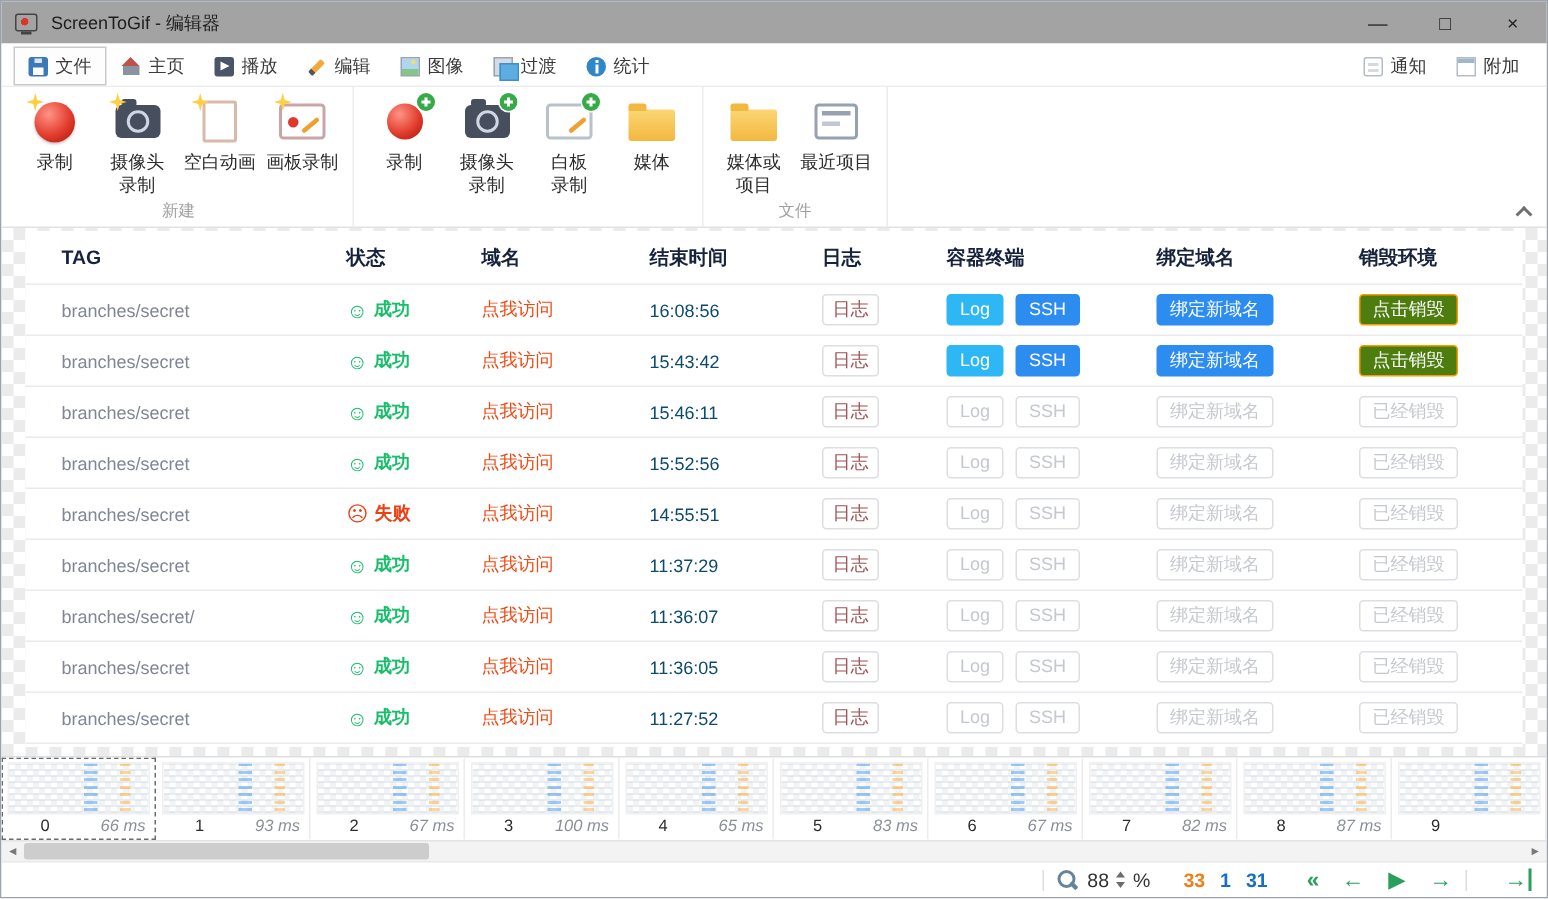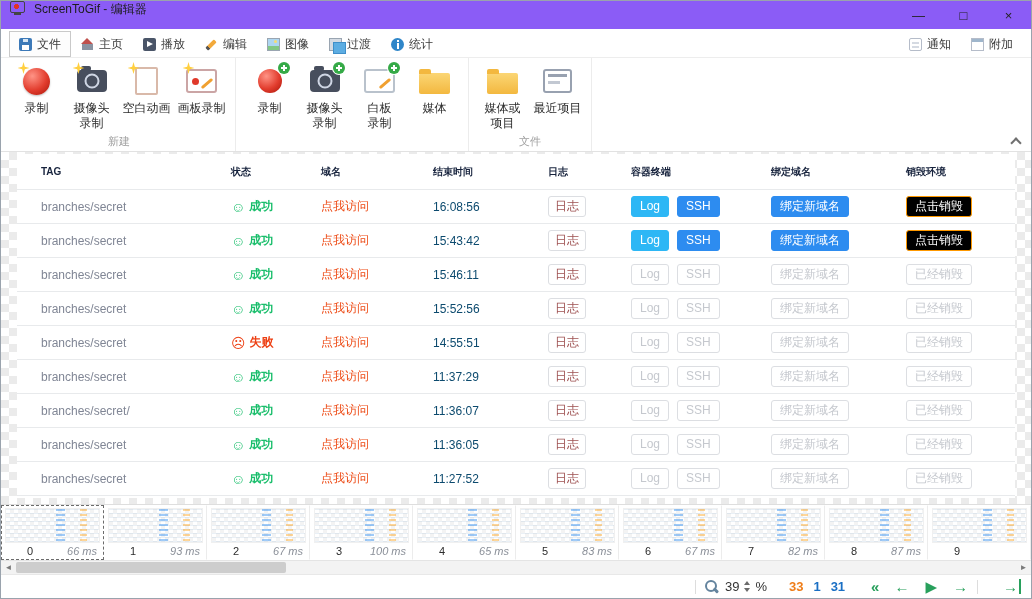--- a/index.html
+++ b/index.html
@@ -4,21 +4,21 @@
 <style>
   * { margin:0; padding:0; box-sizing:border-box; }
   html,body { width:1032px; height:599px; }
   body {
     font-family:"Liberation Sans","DejaVu Sans",sans-serif;
     font-size:12px; color:#333; background:#fff; overflow:hidden;
   }
   .window { width:1032px; height:599px; border:1px solid #9aa3ad; display:flex; flex-direction:column; background:#fff; }
 
   
-  .titlebar { flex:0 0 28px; display:flex; align-items:flex-start; padding-left:9px; background:#8b5cf6; }
+  .titlebar { flex:0 0 28px; display:flex; align-items:center; padding-left:9px; background:#a3a3a3; }
   .app-icon { width:15px; height:12px; border:1px solid #444; border-radius:2px; position:relative;
     background:radial-gradient(circle at 42% 45%, #e03327 0 2.4px, transparent 2.6px); }
   .app-icon::after { content:""; position:absolute; left:3px; right:3px; bottom:-3px; height:2px; background:#444; }
   .title-text { margin-left:9px; font-size:12px; color:#1d1d1d; }
   .win-controls { margin-left:auto; display:flex; height:28px; }
   .win-btn { width:45px; height:28px; display:flex; align-items:center; justify-content:center; font-size:13px; color:#222; cursor:default; }
 
   
   .tabbar { flex:0 0 29px; display:flex; align-items:flex-end; padding:0 8px; background:#fff; border-bottom:1px solid #ededed; }
   .tab { display:flex; align-items:center; gap:5px; padding:0 9px; height:26px; color:#3a3a3a; border:1px solid transparent; cursor:default; }
@@ -85,36 +85,36 @@
     background:linear-gradient(#fff,#fff) center/6px 2px no-repeat, linear-gradient(#fff,#fff) center/2px 6px no-repeat, #35aa47;
     box-shadow:0 0 0 1px #fff; }
   .collapse-chevron { position:absolute; right:9px; bottom:5px; width:11px; height:10px; cursor:default; }
   .collapse-chevron::before { content:""; position:absolute; left:1px; top:3px; width:6px; height:6px; border-left:2px solid #707070; border-top:2px solid #707070; transform:rotate(45deg); }
 
   
   .canvas { flex:0 0 352px; position:relative; overflow:hidden;
     background:conic-gradient(#ebebeb 25%,#fff 0 50%,#ebebeb 0 75%,#fff 0) 0 0/16px 16px; }
   .frame-table { position:absolute; left:16px; right:16px; top:2px; height:344px; background:#fff; overflow:hidden; }
   .thead,.trow { display:grid; grid-template-columns:190px 90px 112px 115px 83px 140px 135px 1fr; align-items:center; padding-left:24px; }
-  .thead { height:36px; font-weight:bold; color:#17233d; font-size:10px; border-bottom:1px solid #e8eaec; }
+  .thead { height:36px; font-weight:bold; color:#17233d; font-size:13px; border-bottom:1px solid #e8eaec; }
   .trow { height:34px; border-bottom:1px solid #e8eaec; font-size:12px; }
   .c-tag { color:#808695; }
   .c-status { display:flex; align-items:center; gap:4px; color:#19be6b; font-weight:bold; }
   .trow.fail .c-status { color:#ed4014; }
   .face { font-size:14px; font-weight:normal; }
   .c-domain { color:#ed4a14; cursor:pointer; }
   .c-time { color:#0c4a6e; }
   .gbtn { display:inline-block; padding:3px 8px; border:1px solid #dcdee2; border-radius:3px; background:#fff;
     font-size:12px; line-height:1.15; color:#c5c8ce; font-family:inherit; cursor:pointer; }
   .log-btn { color:#9e5151; padding:3px 6px; }
   .term-btn + .term-btn { margin-left:8px; }
   .trow.live .term-log { background:#2db7f5; border-color:#2db7f5; color:#fff; }
   .trow.live .term-ssh { background:#2d8cf0; border-color:#2d8cf0; color:#fff; }
   .trow.live .bind-btn { background:#2d8cf0; border-color:#2d8cf0; color:#fff; }
-  .trow.live .destroy-btn { background:#000000; border-color:#ff9900; color:#fff;font-family:Liberation Serif, serif; }
+  .trow.live .destroy-btn { background:#4d7c0f; border-color:#ff9900; color:#fff;font-family:Liberation Serif, serif; }
 
   
   .timeline { flex:0 0 56px; display:flex; background:#fff; border-top:1px solid #dedede; overflow:hidden; }
   .frame { flex:0 0 103px; width:103px; display:flex; flex-direction:column; border:1px solid transparent; border-right-color:#ececec; padding:2px 3px 1px; cursor:pointer; }
   .frame.selected { border:1px dashed #6b6b6b; }
   .thumb { flex:1; position:relative; border:1px solid #f0f0f0;
     background-image:
       repeating-linear-gradient(to bottom, rgba(45,140,240,.45) 0 2px, transparent 2px 5px),
       repeating-linear-gradient(to bottom, rgba(255,153,0,.40) 0 2px, transparent 2px 5px),
       repeating-linear-gradient(to bottom, rgba(120,160,200,.16) 0 1px, transparent 1px 4px),
@@ -515,21 +515,21 @@
 
   <div class="hscroll">
     <span class="sarrow">◄</span>
     <span class="sthumb"></span>
     <span class="sarrow">►</span>
   </div>
 
   <div class="statusbar">
     <span class="vsep"></span>
     <span class="zoom-icon"></span>
-    <span class="zoom-val">39</span>
+    <span class="zoom-val">88</span>
     <span class="stepper">
         <i class="step-up"></i>
         <i class="step-dn"></i>
       </span>
     <span class="pct">%</span>
     <span class="count c1">33</span>
     <span class="count c2">1</span>
     <span class="count c3">31</span>
     <span class="nav first">«</span>
     <span class="nav">←</span>

